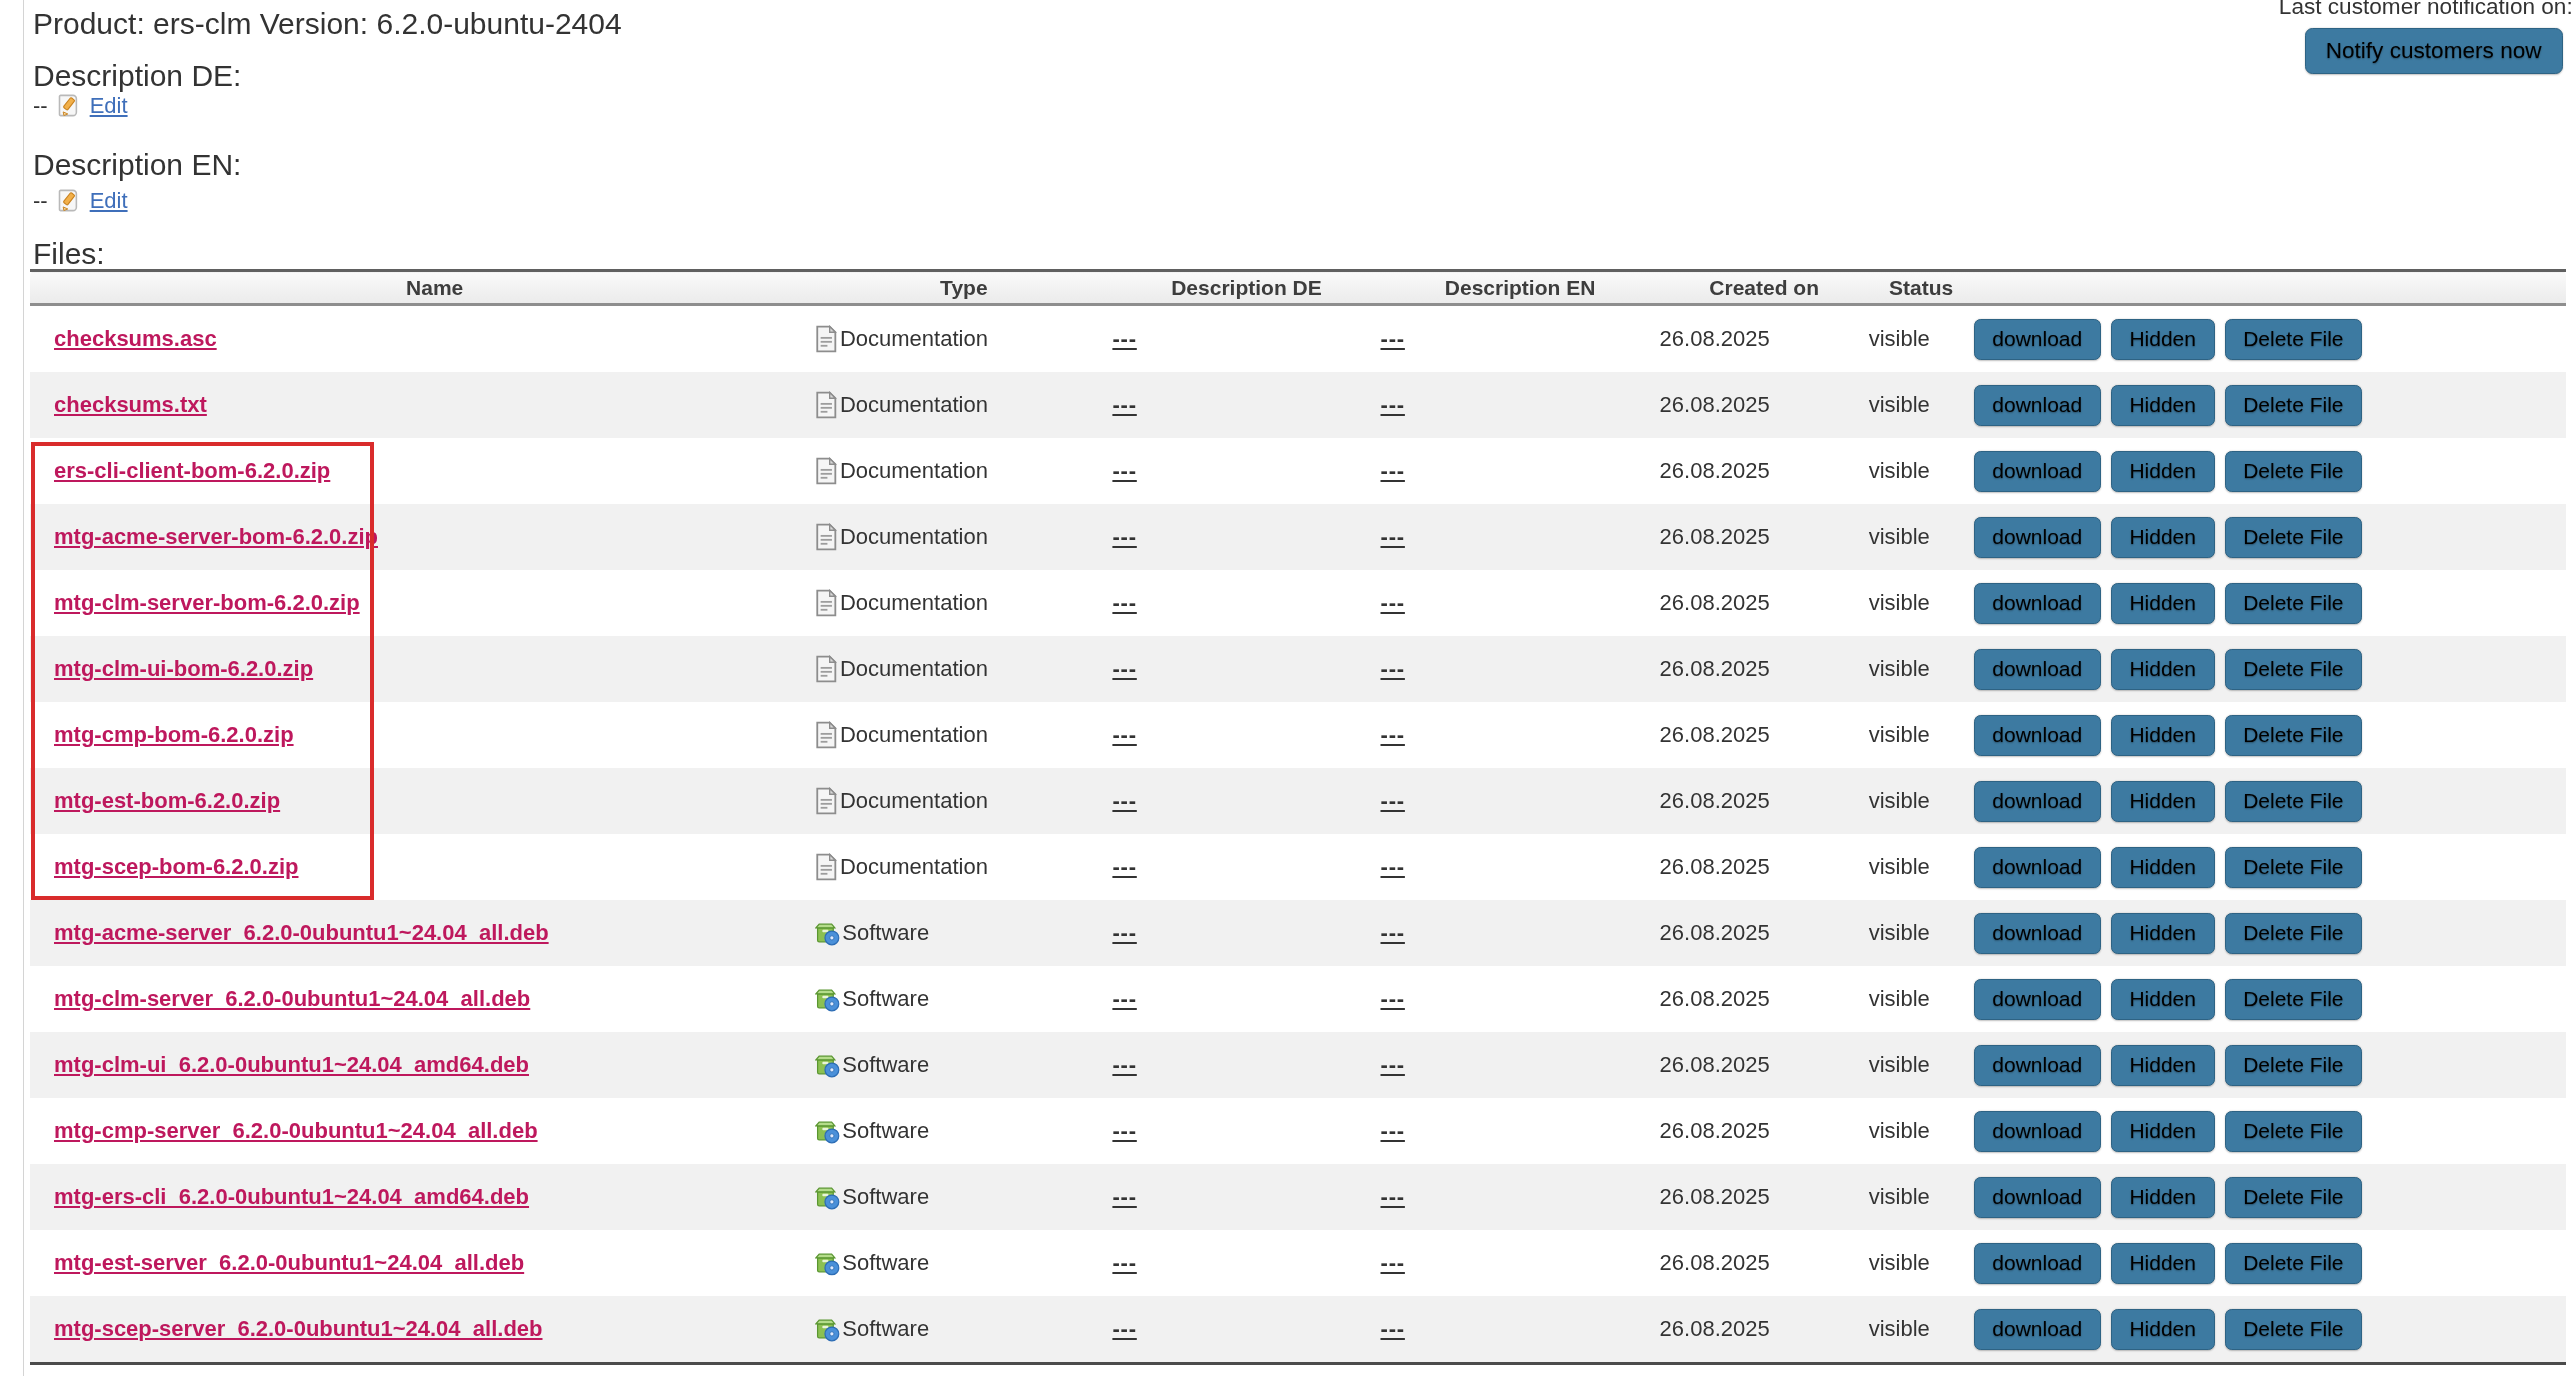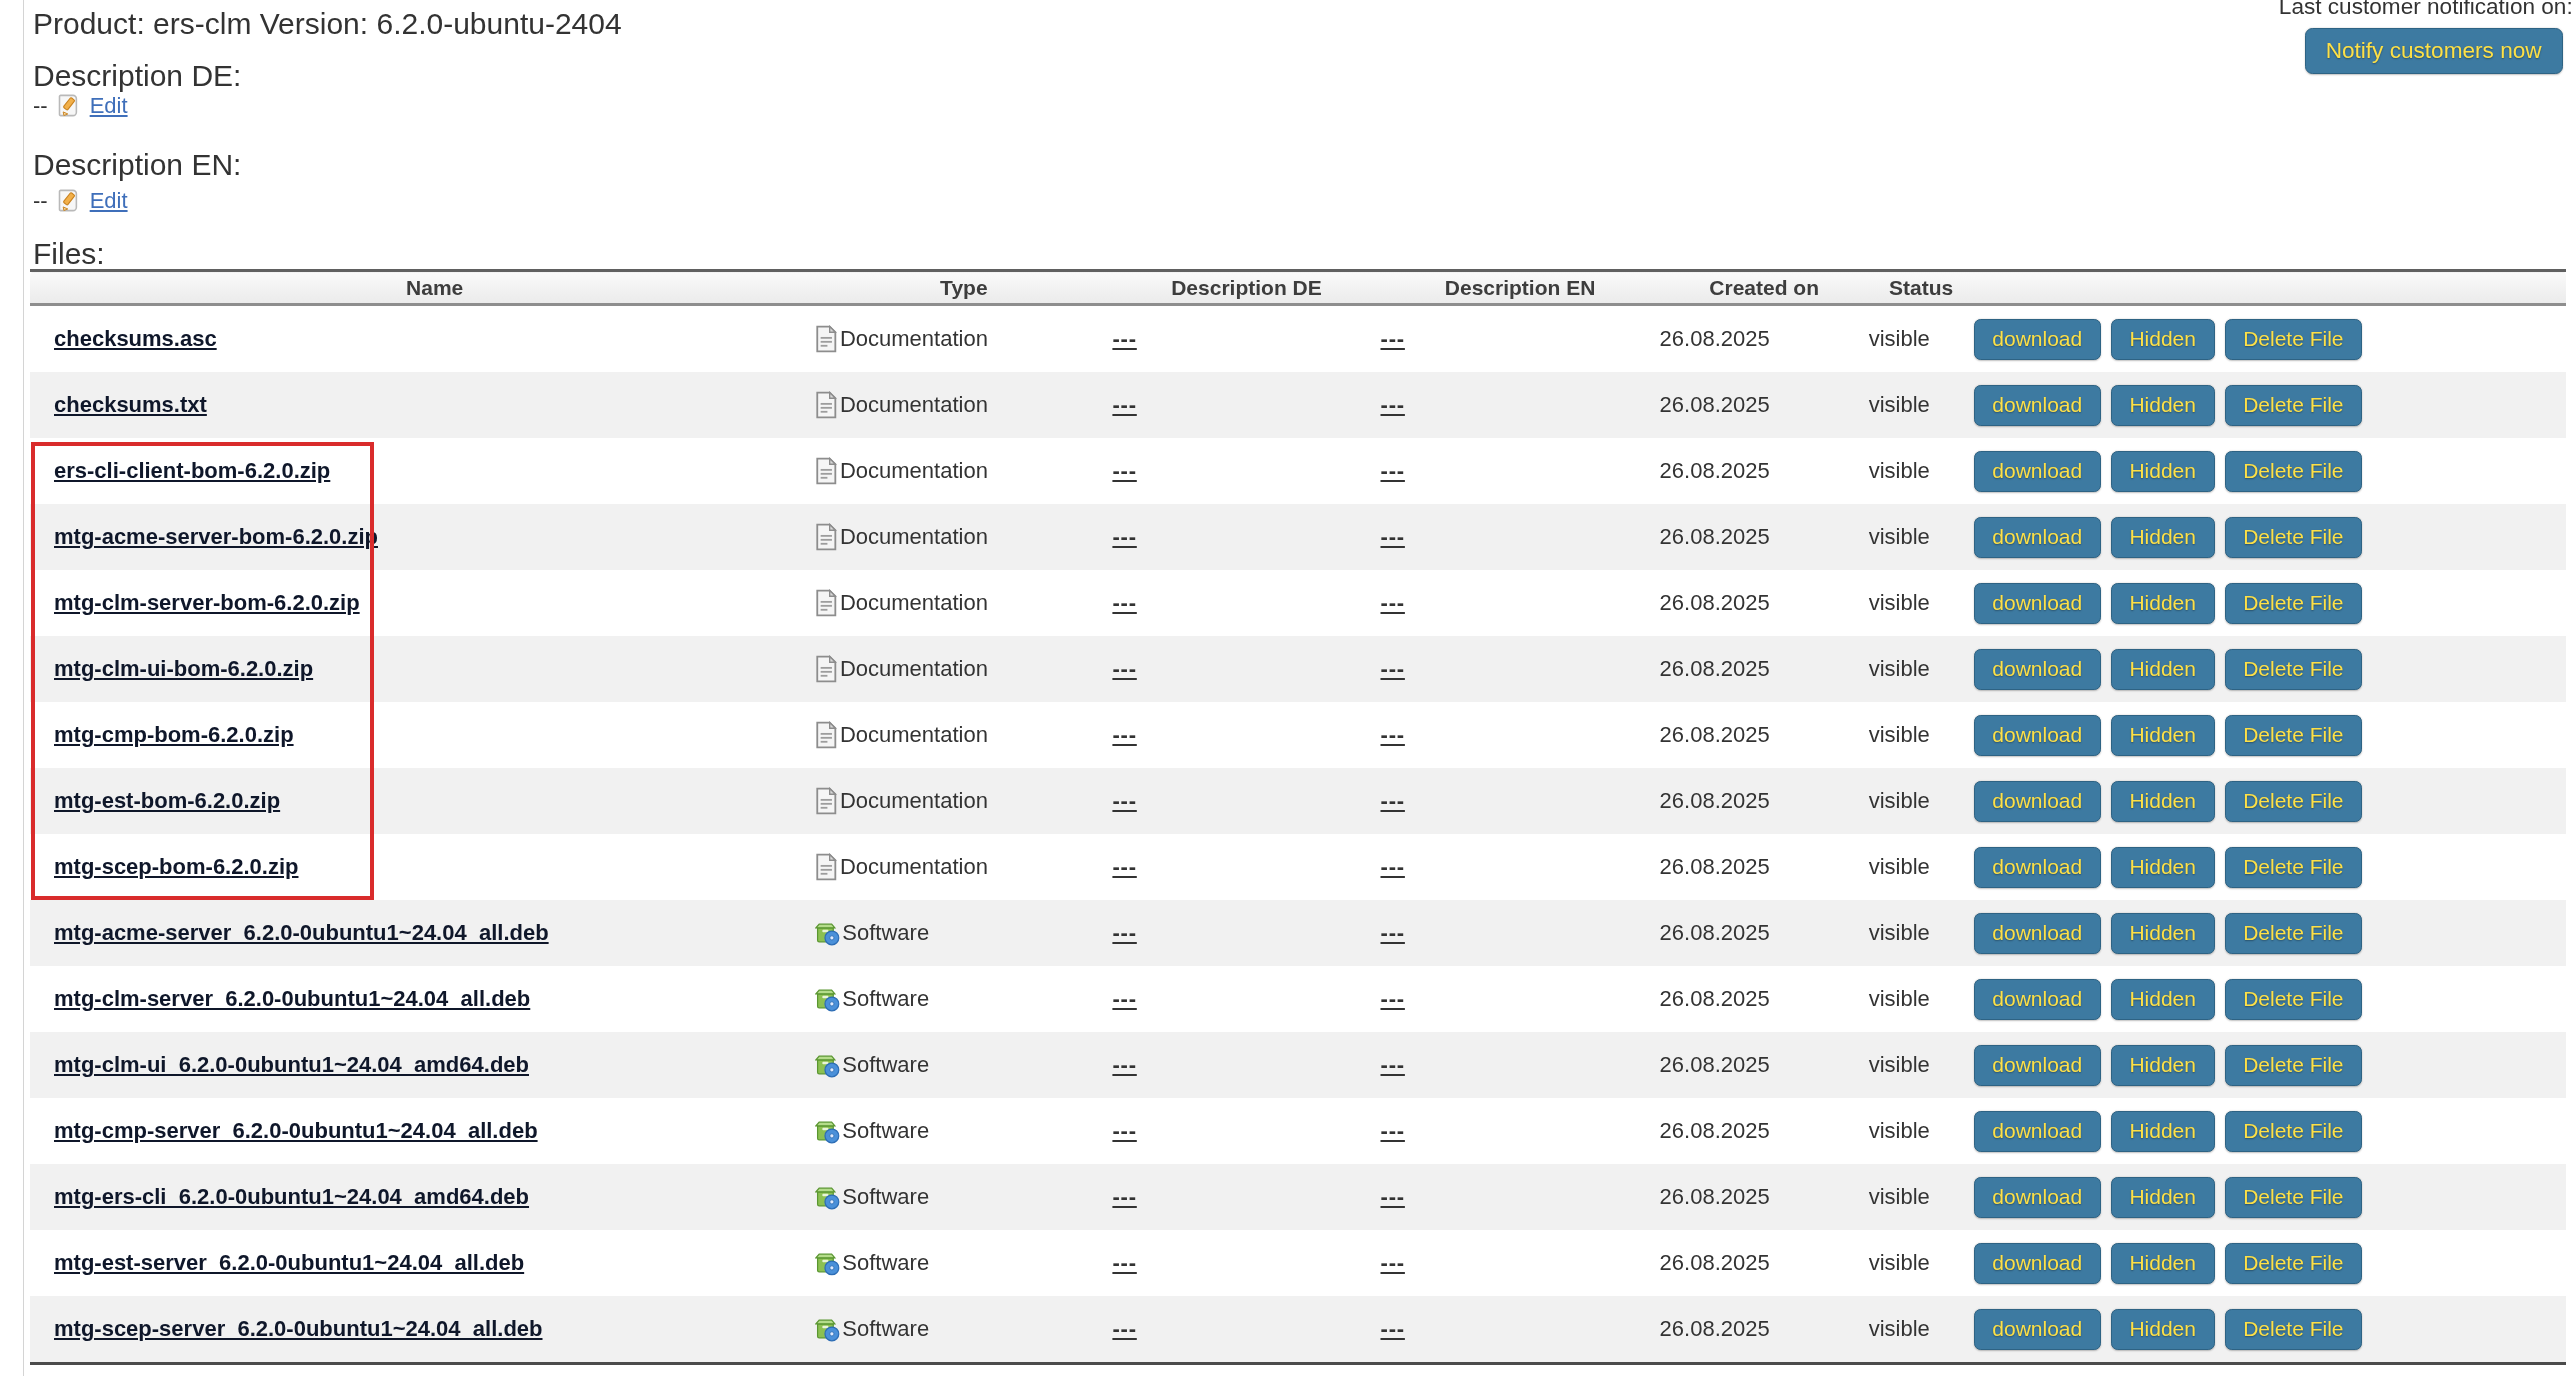--- a/index.html
+++ b/index.html
@@ -19,21 +19,21 @@
   .edit-row{position:absolute;left:33px;display:flex;align-items:center;gap:7.5px;font-size:22px;color:#333;}
   .edit-row-de{top:92px;}
   .edit-row-en{top:187px;}
   .edit-link{color:#3f6fba;text-decoration:underline;cursor:pointer;}
   .pencil-icon{display:inline-flex;}
 
   
   .last-notif{position:absolute;top:-5.9px;right:3.3px;font-size:22.6px;color:#333;white-space:nowrap;}
   .btn{
     display:inline-block;background:#3d7aa1;border:0.8px solid #2e6384;border-radius:6.7px;
-    color:#fde047;font-family:"Liberation Sans",sans-serif;font-size:21px;
+    color:#000000;font-family:"Liberation Sans",sans-serif;font-size:21px;
     padding:7.5px 17.6px;cursor:pointer;text-shadow:0 0.8px 1.7px rgba(0,0,0,.35);
     box-shadow:0 0.8px 1.7px rgba(0,0,0,.25);white-space:nowrap;
   }
   .notify-btn{position:absolute;top:28px;right:13.4px;font-size:22.6px;padding:9.2px 20px;border-radius:7.5px;}
 
   
   table.files{
     position:absolute;left:30px;top:269px;width:2536px;
     border-collapse:collapse;table-layout:fixed;font-size:22px;
   }
@@ -43,21 +43,21 @@
     height:31px;padding:0;text-align:center;font-size:21px;font-weight:bold;color:#3d3d3d;
     background:linear-gradient(#f9f9f9,#ebebeb);
     border-top:3.3px solid #606060;border-bottom:3.3px solid #8e8e8e;
   }
   thead th:first-child{padding-left:24px;border-top-left-radius:5px;}
   thead th:last-child{border-top-right-radius:5px;}
   tbody td{height:66px;padding:0;vertical-align:middle;}
   tbody td:first-child{padding-left:24px;}
   tbody tr:nth-child(even){background:#f1f1f1;}
   tbody tr:last-child td{border-bottom:3.3px solid #4b4b4b;margin-top:20px;}
-  .file-link{font-weight:bold;color:#0f172a;text-decoration:underline;cursor:pointer;}
+  .file-link{font-weight:bold;color:#be185d;text-decoration:underline;cursor:pointer;}
   .type-cell{display:flex;align-items:center;gap:2px;}
   .dash-link{font-weight:bold;color:#333;text-decoration:underline;cursor:pointer;letter-spacing:0.8px;}
   .icon{display:inline-flex;flex:0 0 auto;}
   .actions{display:flex;align-items:center;gap:10px;}
 
   
   .highlight-box{
     position:absolute;left:31px;top:442px;width:335px;height:450px;
     border:4.2px solid #d92b2b;pointer-events:none;z-index:5;background:transparent;
   }

